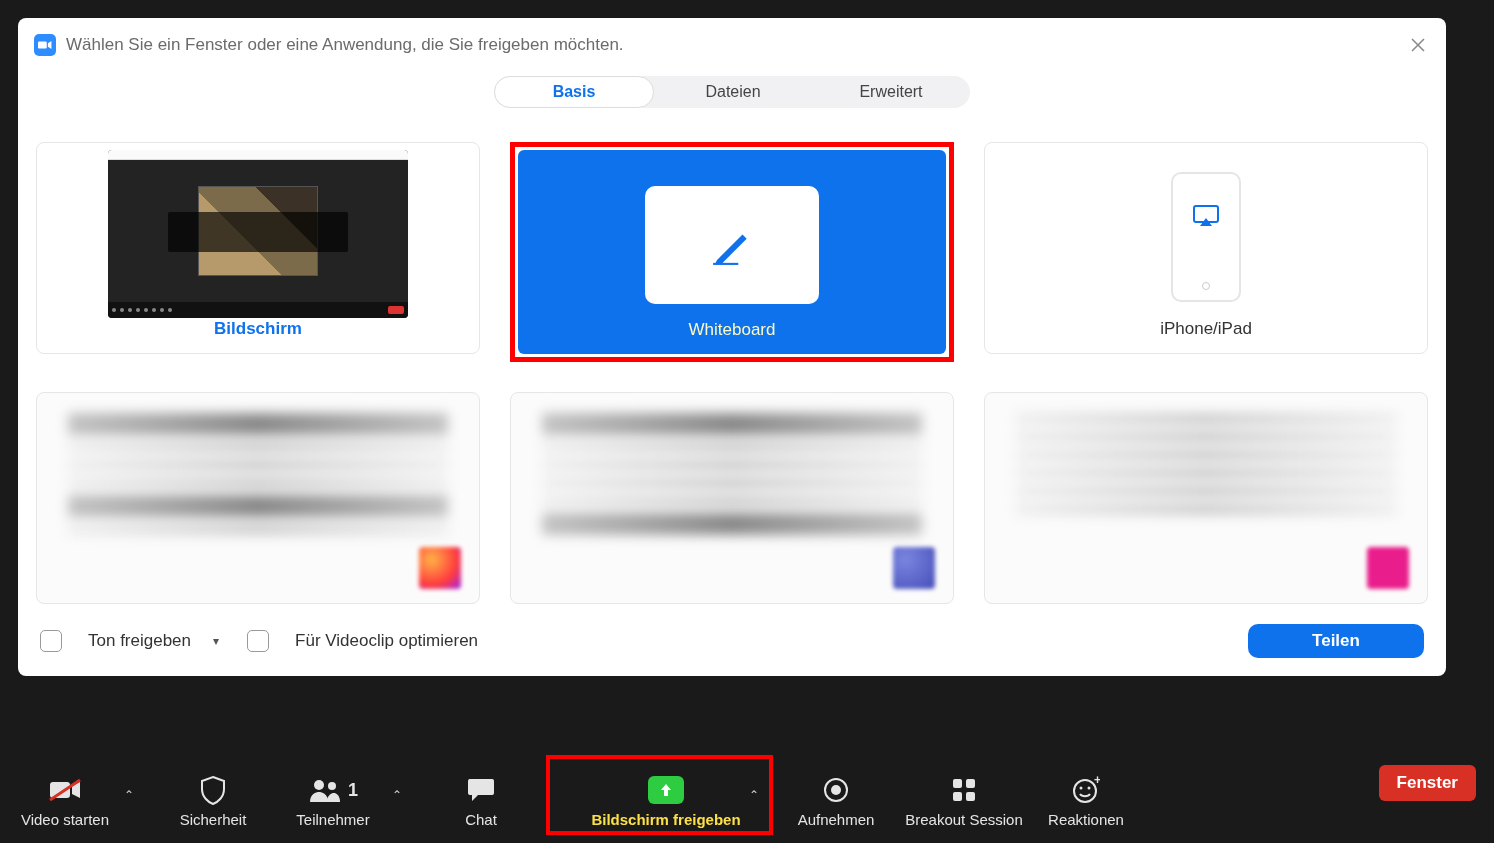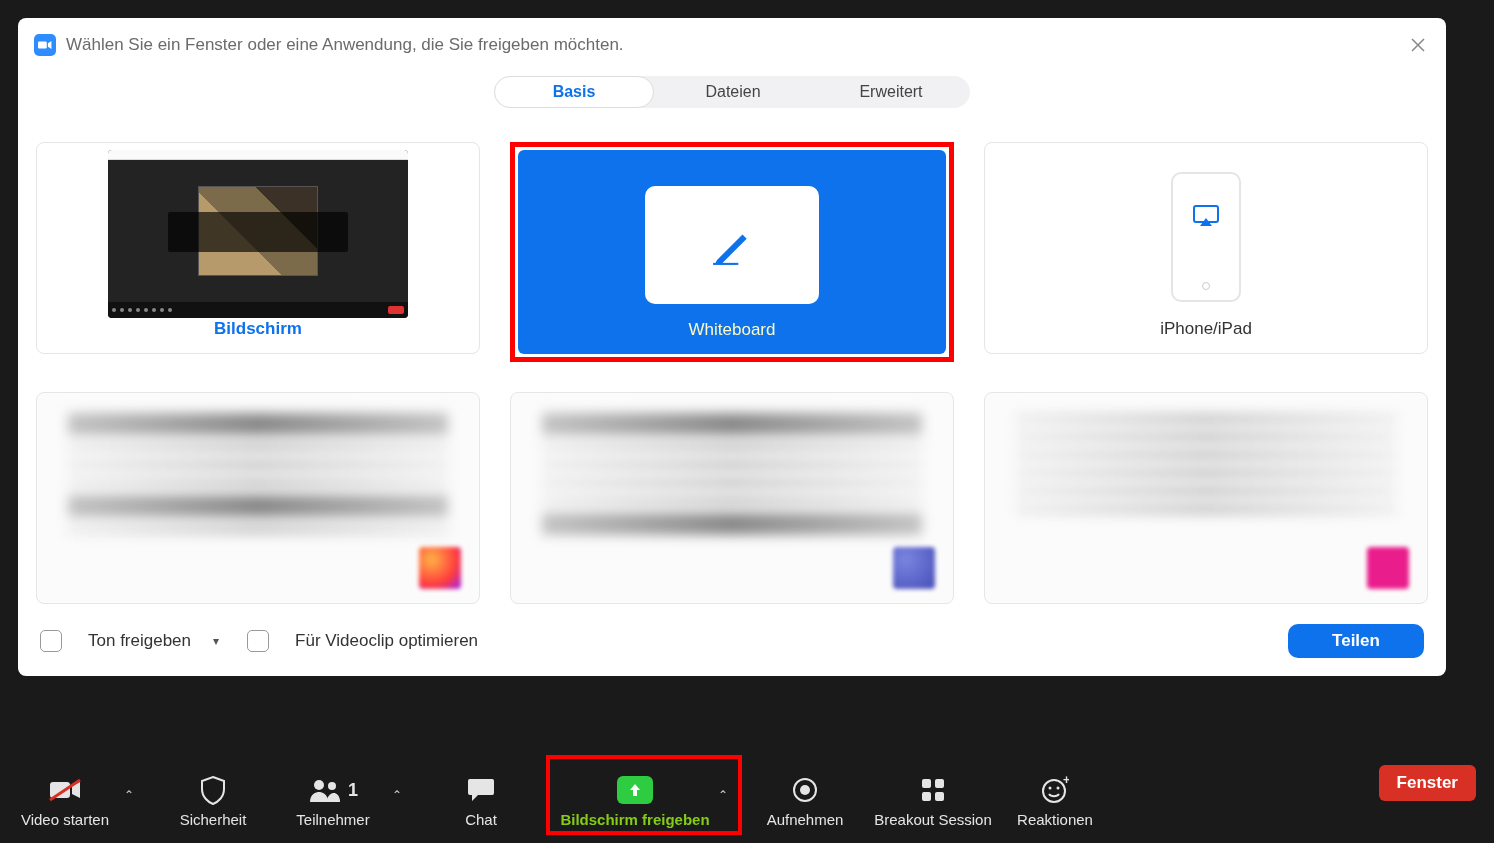--- a/index.html
+++ b/index.html
@@ -200,21 +200,21 @@
   .chevron-sm { color: #555; font-size: 12px; margin-left: -4px; }
   
   .share-btn {
     margin-left: auto;
     background: #0E72ED;
     color: #fff;
     font-size: 17px;
     font-weight: 600;
     border: none;
     border-radius: 10px;
-    width: 136px;
+    width: 176px;
     height: 34px;
     cursor: pointer;
   }
   
   
   .meeting-toolbar {
     position: absolute;
     left: 0; right: 0; bottom: 0;
     height: 90px;
     background: #1a1a1a;
@@ -251,21 +251,21 @@
     display: flex; align-items: center;
     padding: 0 2px 0 10px;
     margin-right: 18px;
   }
   .share-up-btn {
     width: 36px; height: 28px;
     background: #2ecc40;
     border-radius: 6px;
     display: flex; align-items: center; justify-content: center;
   }
-  .tb-btn.share-main { color: #84cc16; font-weight: 600; }
+  .tb-btn.share-main { color: #fde047; font-weight: 600; margin-left: 31px; }
   
   .end-btn {
     position: absolute;
     right: 18px;
     bottom: 42px;
     background: #d93025;
     color: #fff;
     font-weight: 700;
     border: none;
     border-radius: 6px;

